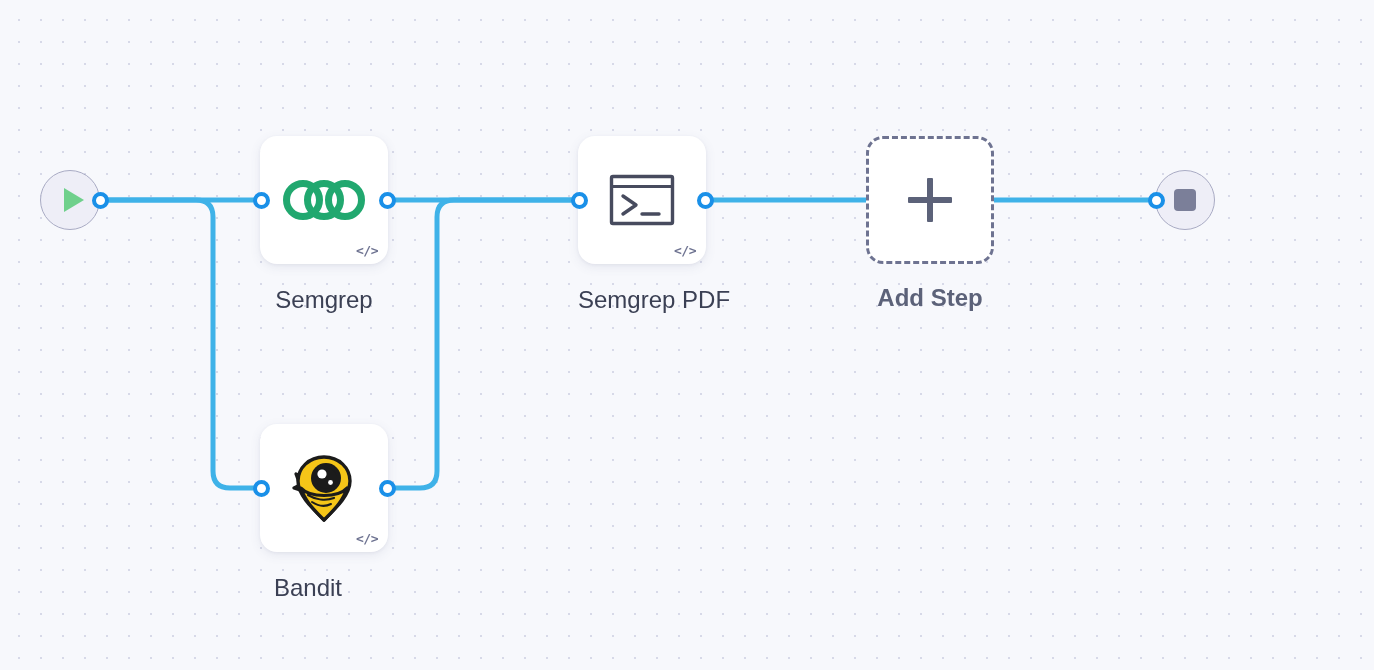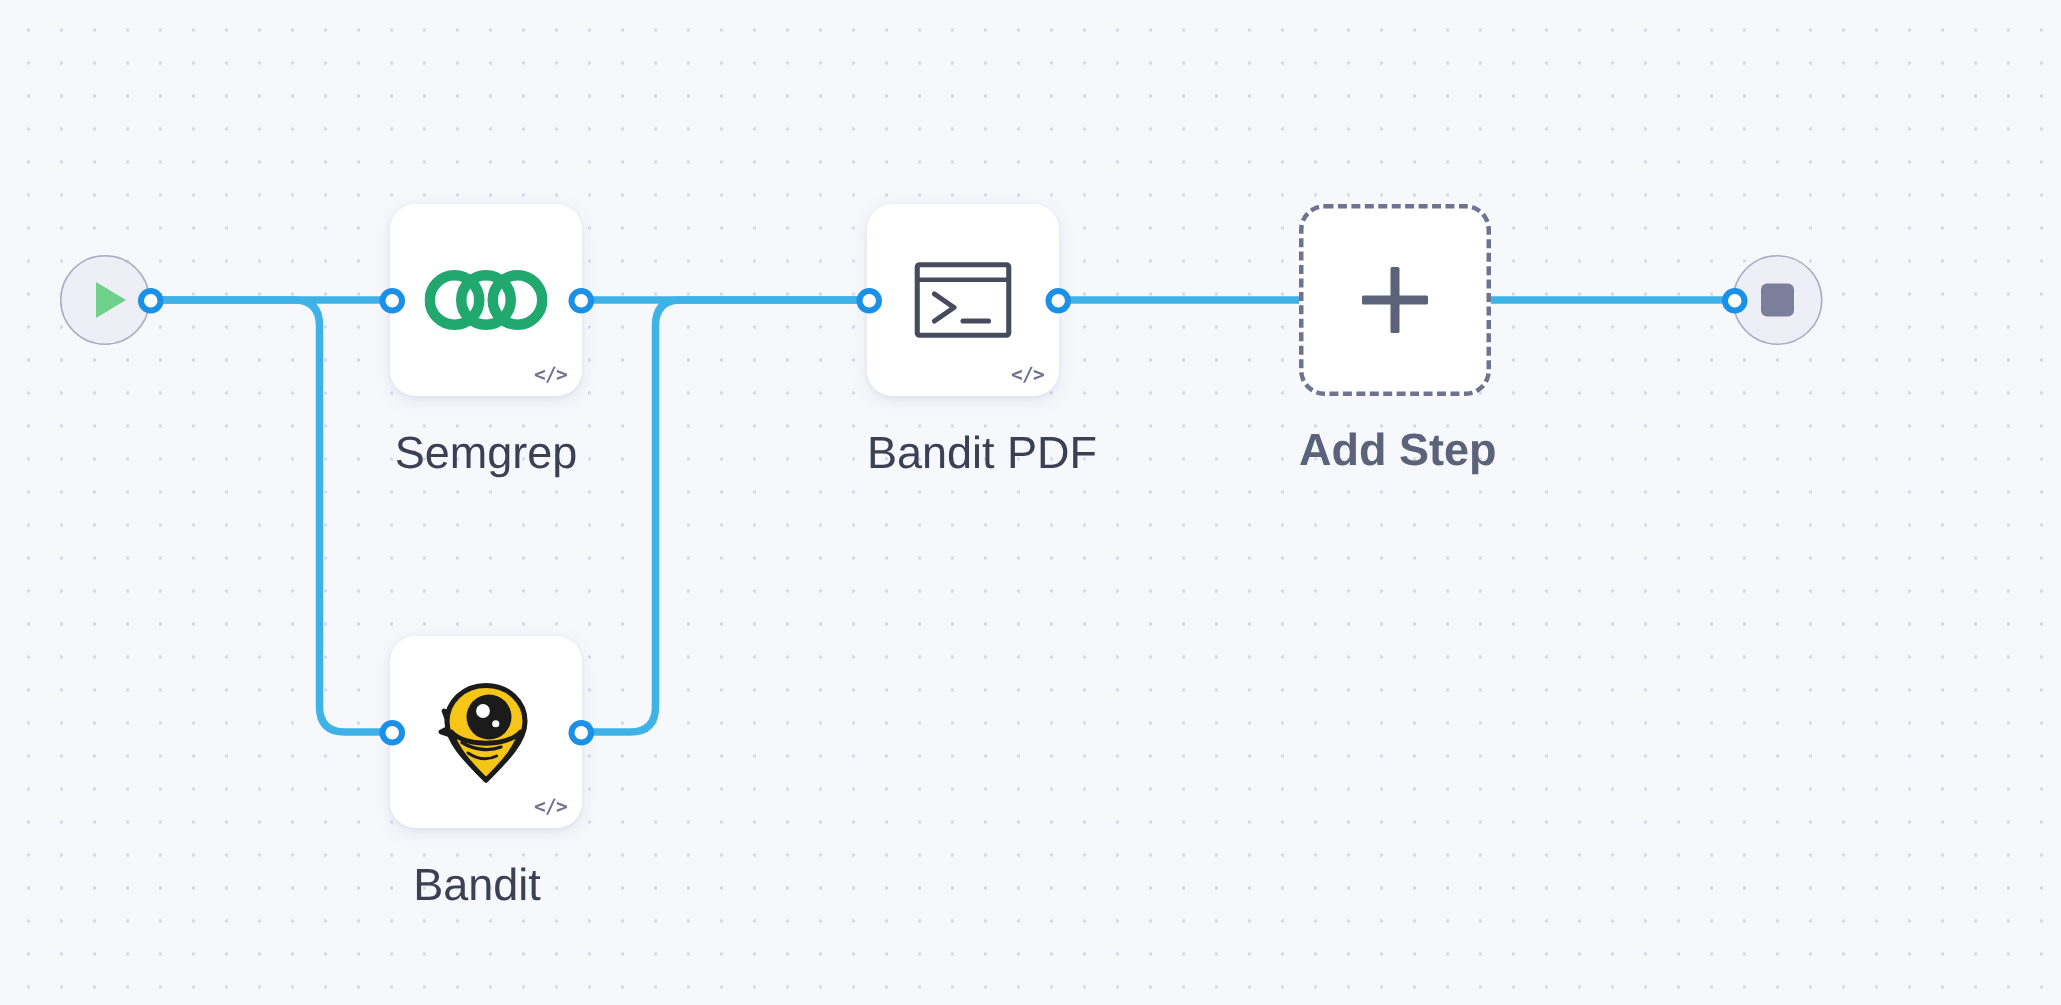--- a/index.html
+++ b/index.html
@@ -86,21 +86,21 @@
     font-size: 13px;
     font-weight: 700;
     color: #6e7391;
     letter-spacing: -0.5px;
     font-family: "DejaVu Sans Mono", monospace;
   }
 
   .node-label {
     position: absolute;
     text-align: center;
-    font-size: 30px;
+    font-size: 24px;
     color: #3b4054;
     white-space: nowrap;
     line-height: 1;
   }
   .node-label.muted { color: #5c6279; }
 
   
   .add-node {
     position: absolute;
     width: 128px;
@@ -206,36 +206,36 @@
         <circle cx="34" cy="24" r="15" fill="#1b1b1b"></circle>
         <circle cx="34" cy="24" r="10.5" fill="#1b1b1b"></circle>
         <circle cx="30" cy="20" r="4.6" fill="#ffffff"></circle>
         <circle cx="38.5" cy="28.5" r="2.4" fill="#ffffff"></circle>
       </svg>
     </div>
     <div class="code-badge">&lt;/&gt;</div>
   </div>
   <div class="port" style="left:253px; top:480px;"></div>
   <div class="port" style="left:379px; top:480px;"></div>
-  <div class="node-label" style="left:254px; top:576px; width:128px;">Bandit</div>
+  <div class="node-label" style="left:244px; top:576px; width:128px;">Bandit</div>
 
   <div class="node" style="left:578px; top:136px;">
     <div class="node-inner icon-wrap">
       <svg width="66" height="52" viewBox="0 0 66 52">
         <rect x="2.5" y="2.5" width="61" height="47" rx="1.5" fill="#ffffff" stroke="#474b5e" stroke-width="3.4"></rect>
         <line x1="2.5" y1="12.5" x2="63.5" y2="12.5" stroke="#474b5e" stroke-width="3"></line>
         <polyline points="14,22 27,31 14,40" fill="none" stroke="#474b5e" stroke-width="3.4" stroke-linecap="round" stroke-linejoin="round"></polyline>
         <line x1="33" y1="40" x2="50" y2="40" stroke="#474b5e" stroke-width="3.4" stroke-linecap="round"></line>
       </svg>
     </div>
     <div class="code-badge">&lt;/&gt;</div>
   </div>
   <div class="port" style="left:571px; top:192px;"></div>
   <div class="port" style="left:697px; top:192px;"></div>
-  <div class="node-label" style="left:578px; top:288px; width:128px;">Bandit PDF</div>
+  <div class="node-label" style="left:578px; top:288px; width:128px;">Semgrep PDF</div>
 
   <div class="add-node" style="left:866px; top:136px;">
     <div class="plus-glyph"></div>
   </div>
   <div class="node-label muted" style="left:866px; top:286px; width:128px;font-weight:bold;">Add Step</div>
 
   <div class="terminal-node" style="left:1155px; top:170px;">
     <div class="stop-glyph"></div>
   </div>
   <div class="port" style="left:1148px; top:192px;"></div>

